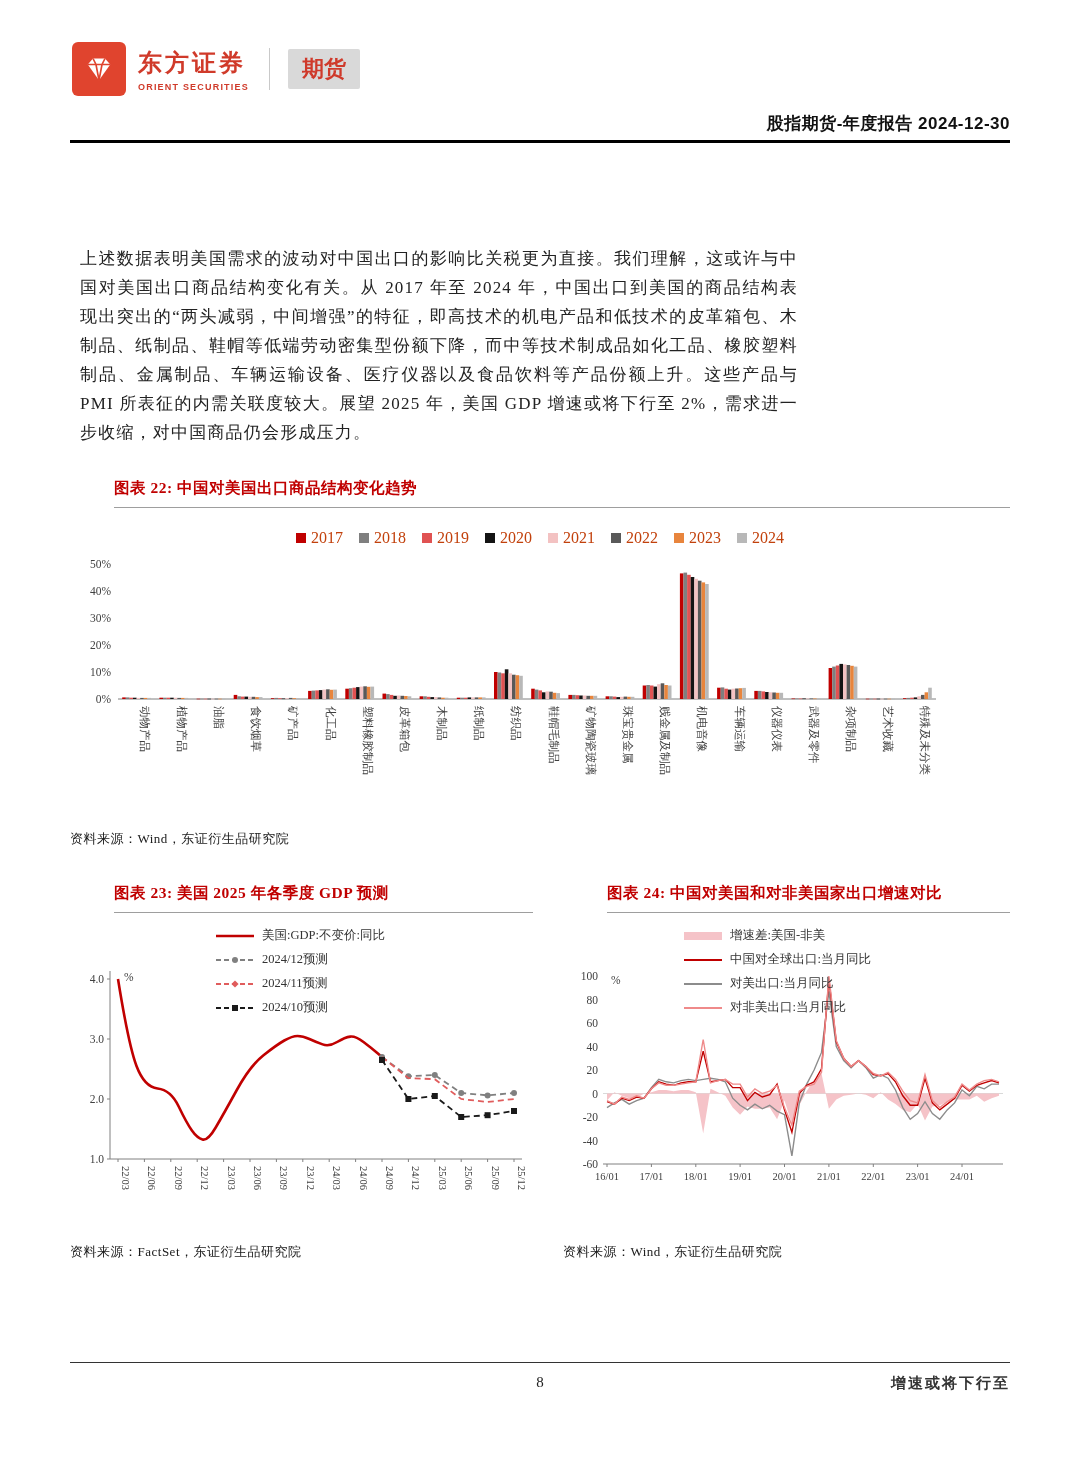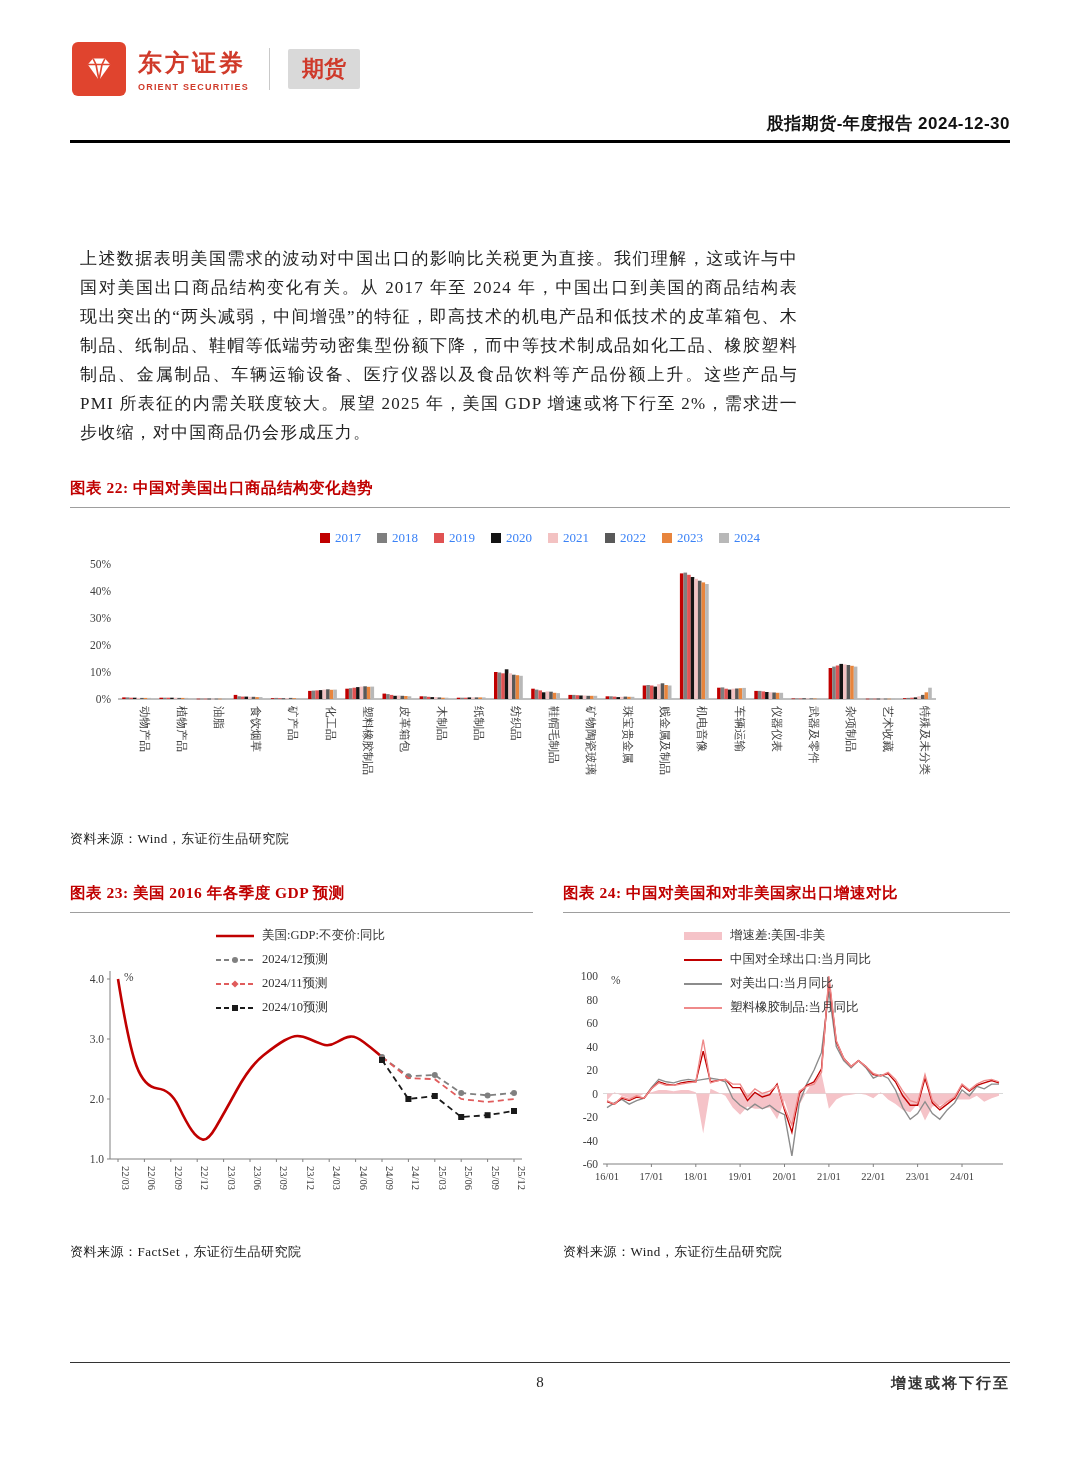--- a/index.html
+++ b/index.html
@@ -23,35 +23,35 @@
   .header-rule { position:absolute; top:140px; left:70px; right:70px; height:3px; background:#000; }
 
   
   .para { position:absolute; font-size:17px; line-height:29px; letter-spacing:1.2px;
           text-align:justify; color:#222; }
   #para1 { top:244px; left:80px; width:718px; }
   #para2 { top:1306px; left:80px; width:760px; text-align:left; }
 
   
   .figtitle { color:#c00000; font-weight:bold; font-size:15.5px; letter-spacing:0.5px;
-              padding-bottom:8px; border-bottom:1px solid #9e9e9e; }
+              padding-bottom:8px; border-bottom:1px solid #9e9e9e;margin-left:44px; }
   .source { font-size:13px; color:#1a1a1a; margin-top:6px; letter-spacing:0.5px; }
 
   #fig22-wrap { position:absolute; top:478px; left:70px; width:940px; }
   #fig22-box  { position:relative; margin-top:8px; }
 
   .figcol { position:absolute; top:883px; }
   #fig23-col { left:70px; width:463px; }
   #fig24-col { left:563px; width:447px; }
   .chartbox { position:relative; margin-top:6px; height:318px; }
   .chartbox svg { display:block; }
 
   
   .lg-row { display:flex; justify-content:center; align-items:center; gap:16px;
-            font-size:13px; color:#3b82f6; height:20px;margin-top:20px; }
+            font-size:16px; color:#c2410c; height:20px;margin-top:20px; }
   .lg-item { display:inline-flex; align-items:center; }
   .sw { width:10px; height:10px; display:inline-block; margin-right:5px; }
   .lg-col { position:absolute; top:8px; display:flex; flex-direction:column; gap:7px; z-index:2; }
   .lg-line { display:flex; align-items:center; gap:7px; font-size:12.5px; color:#333; }
 
   svg text { font-family:"Liberation Serif", serif; }
   .tk  { font-size:11.5px; fill:#404040; }
   .tks { font-size:10.5px; }
   .tkx { font-size:10.5px; }
 
@@ -301,21 +301,21 @@
           <text class="tk" transform="translate(702.7,158) rotate(90)">仪器仪表</text>
           <text class="tk" transform="translate(739.9,158) rotate(90)">武器及零件</text>
           <text class="tk" transform="translate(777.0,158) rotate(90)">杂项制品</text>
           <text class="tk" transform="translate(814.2,158) rotate(90)">艺术收藏</text>
           <text class="tk" transform="translate(851.4,158) rotate(90)">特殊及未分类</text>
         </svg></div>
     <div class="source">资料来源：Wind，东证衍生品研究院</div>
   </div>
 
   <div class="figcol" id="fig23-col">
-    <div class="figtitle">图表 23: 美国 2016 年各季度 GDP 预测</div>
+    <div class="figtitle">图表 23: 美国 2025 年各季度 GDP 预测</div>
     <div class="chartbox" id="fig23-box">
         <div class="lg-col" style="left:145px">
           <div class="lg-line">
             <svg width="40" height="12">
               <line x1="1" y1="6" x2="39" y2="6" stroke="#c00000" stroke-width="2.6"></line>
             </svg>
             <span>美国:GDP:不变价:同比</span>
           </div>
           <div class="lg-line">
             <svg width="40" height="12">
@@ -429,21 +429,21 @@
           <div class="lg-line">
             <svg width="40" height="12">
               <line x1="1" y1="6" x2="39" y2="6" stroke="#8c8c8c" stroke-width="2.2"></line>
             </svg>
             <span>对美出口:当月同比</span>
           </div>
           <div class="lg-line">
             <svg width="40" height="12">
               <line x1="1" y1="6" x2="39" y2="6" stroke="#ef8a8a" stroke-width="2.2"></line>
             </svg>
-            <span>塑料橡胶制品:当月同比</span>
+            <span>对非美出口:当月同比</span>
           </div>
         </div>
         <svg width="447" height="318" viewBox="0 0 447 318">
           <text class="tk" x="35" y="61.0" text-anchor="end">100</text>
           <text class="tk" x="35" y="84.5" text-anchor="end">80</text>
           <text class="tk" x="35" y="108.0" text-anchor="end">60</text>
           <text class="tk" x="35" y="131.5" text-anchor="end">40</text>
           <text class="tk" x="35" y="155.0" text-anchor="end">20</text>
           <text class="tk" x="35" y="178.5" text-anchor="end">0</text>
           <text class="tk" x="35" y="202.0" text-anchor="end">-20</text>

